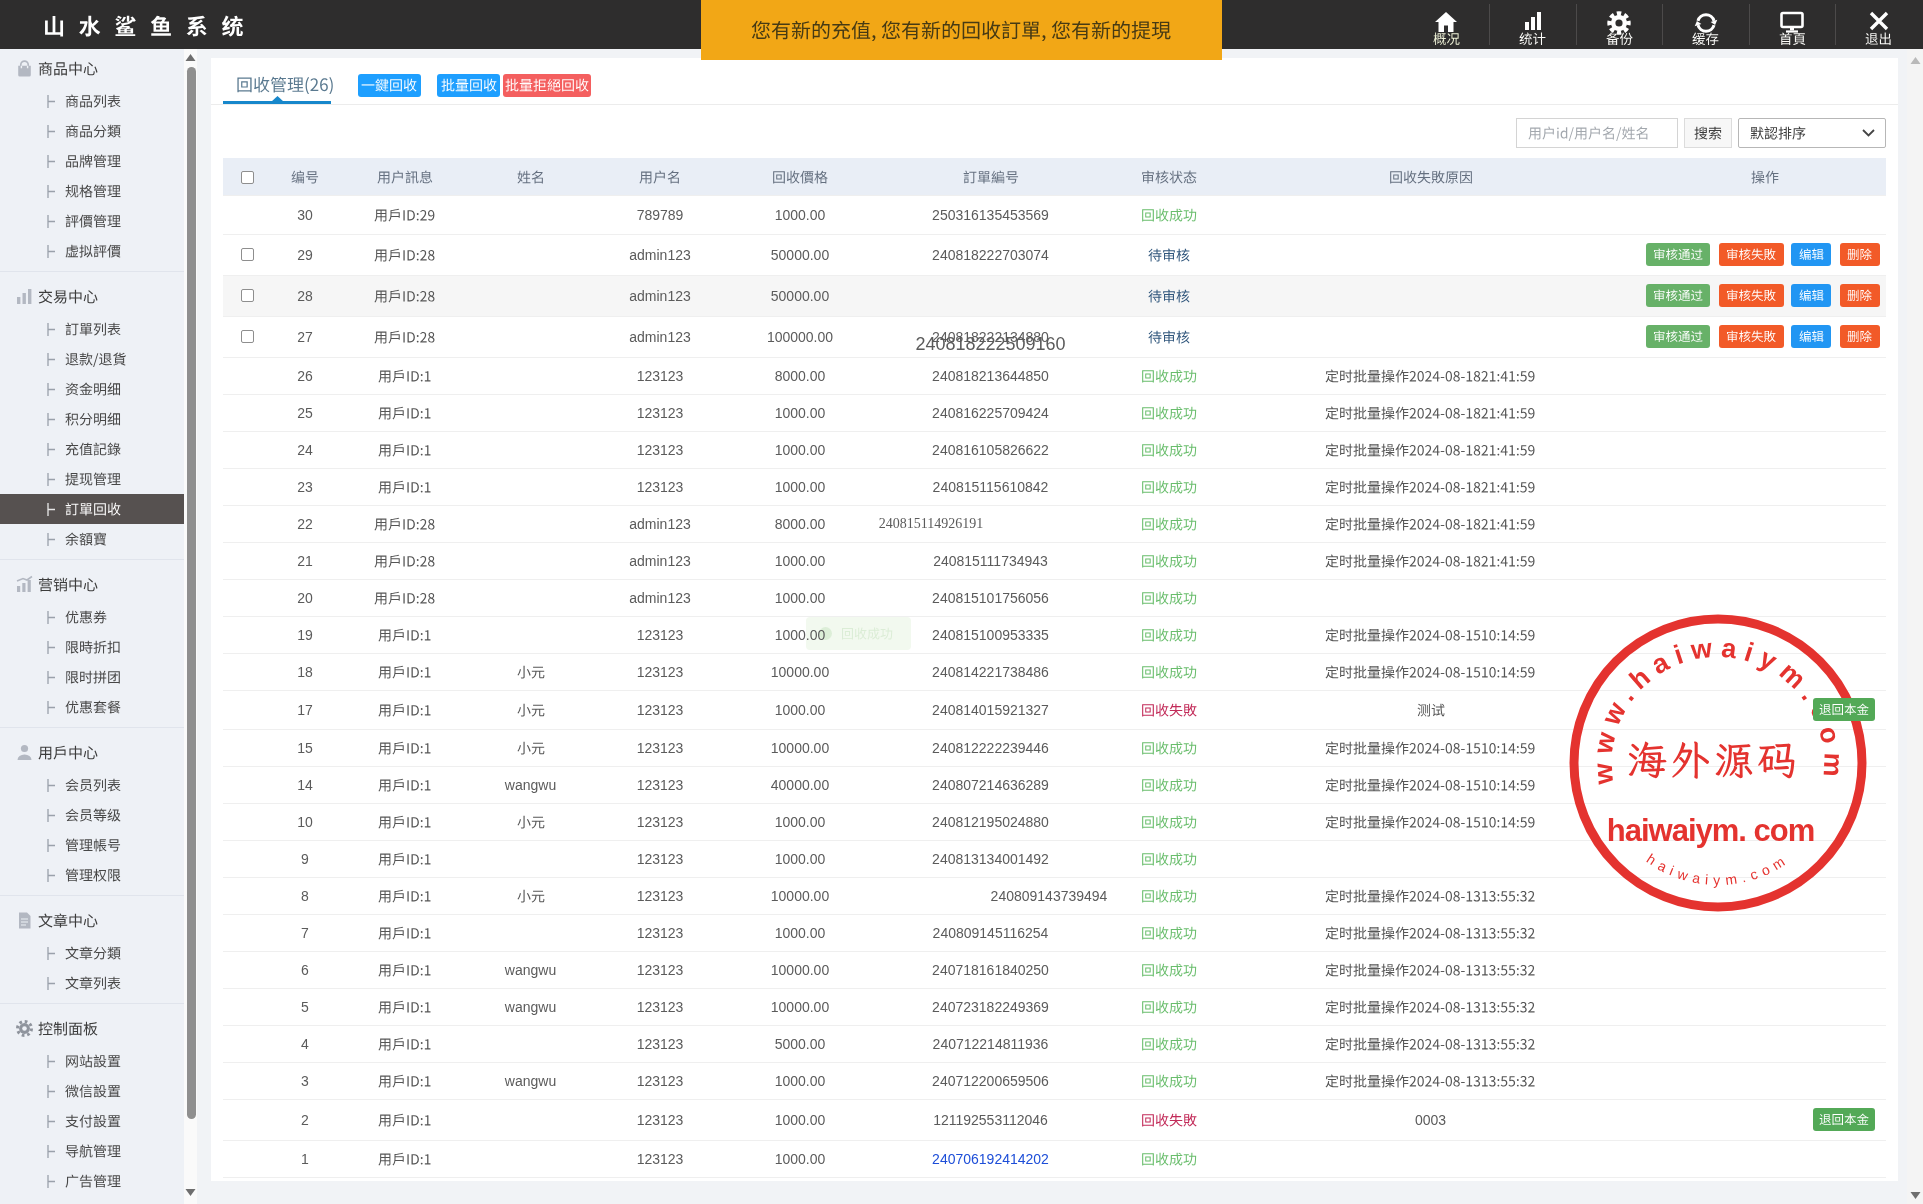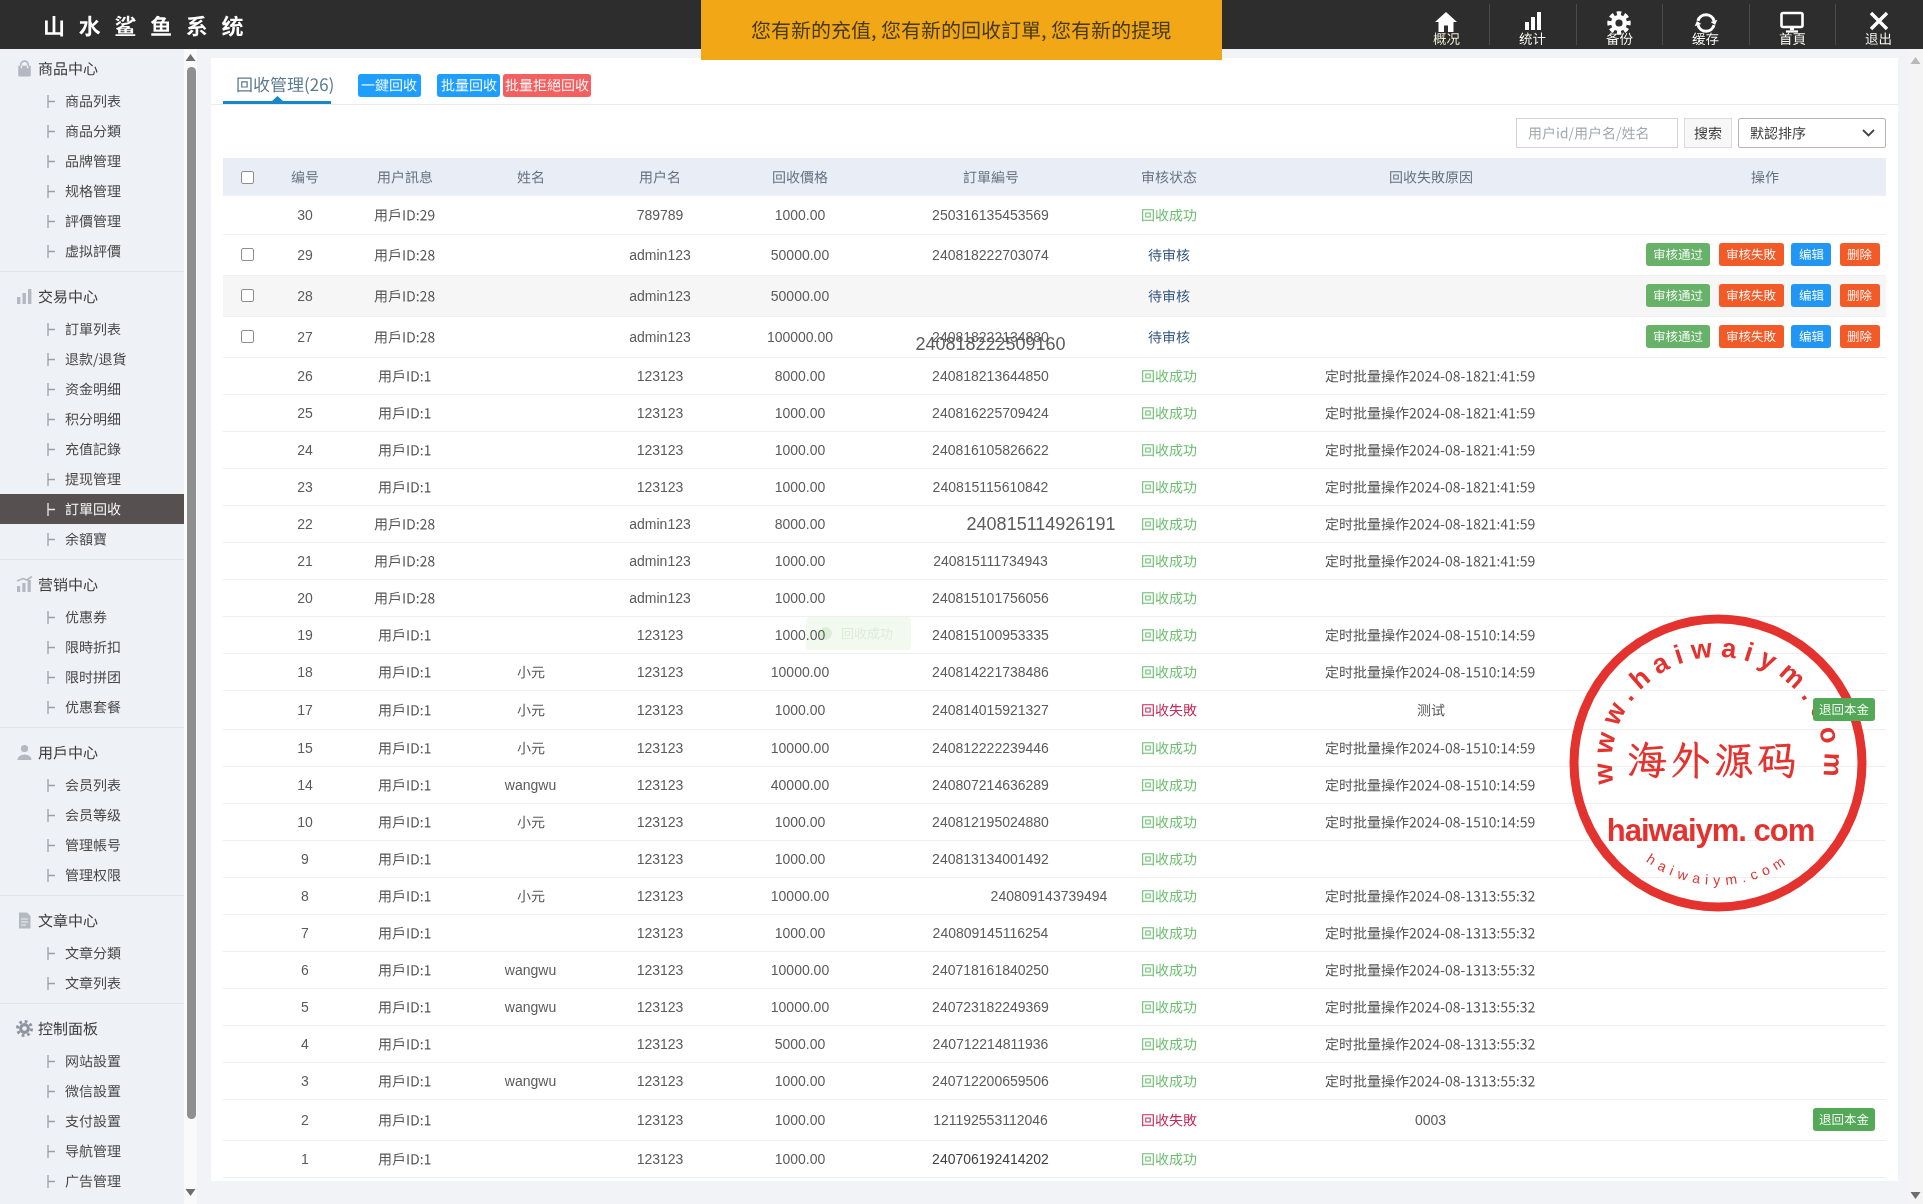--- a/index.html
+++ b/index.html
@@ -1445,21 +1445,21 @@
         <use href="#gr0049" x="2000"></use>
         <use href="#gr0044" x="2293"></use>
         <use href="#gr003A" x="2981"></use>
         <use href="#gr0032" x="3259"></use>
         <use href="#gr0038" x="3814"></use>
       </g>
     </svg>
   </div>
 <div style="position:absolute;left:660px;top:523.5px;transform:translate(-50%,-50%);font-size:14px;color:#5b5b5b;white-space:nowrap;">admin123</div>
 <div style="position:absolute;left:800px;top:523.5px;transform:translate(-50%,-50%);font-size:14px;color:#5b5b5b;white-space:nowrap;">8000.00</div>
-<div style="position:absolute;left:1041px;top:523.5px;transform:translate(-50%,-50%);font-size:18px;color:#5b5b5b;white-space:nowrap;">240815114926191</div>
+<div style="position:absolute;left:931px;top:523.5px;transform:translate(-50%,-50%);font-size:14px;color:#5b5b5b;white-space:nowrap;font-family:Liberation Serif, serif;">240815114926191</div>
 <div style="position:absolute;left:1141px;top:515.5px;line-height:0">
     <svg class="t" width="56" height="16" viewBox="0 0 56 16">
       <g transform="translate(0,13.4) scale(0.014,-0.014)" fill="#68bd6b">
         <use href="#gr56DE" x="0"></use>
         <use href="#gr6536" x="1000"></use>
         <use href="#gr6210" x="2000"></use>
         <use href="#gr529F" x="3000"></use>
       </g>
     </svg>
   </div>
@@ -2371,21 +2371,21 @@
         <use href="#gr6236" x="1000"></use>
         <use href="#gr0049" x="2000"></use>
         <use href="#gr0044" x="2293"></use>
         <use href="#gr003A" x="2981"></use>
         <use href="#gr0031" x="3259"></use>
       </g>
     </svg>
   </div>
 <div style="position:absolute;left:660px;top:1158.5px;transform:translate(-50%,-50%);font-size:14px;color:#5b5b5b;white-space:nowrap;">123123</div>
 <div style="position:absolute;left:800px;top:1158.5px;transform:translate(-50%,-50%);font-size:14px;color:#5b5b5b;white-space:nowrap;">1000.00</div>
-<div style="position:absolute;left:990.5px;top:1158.5px;transform:translate(-50%,-50%);font-size:14px;color:#404040;white-space:nowrap;">240706192414202</div>
+<div style="position:absolute;left:990.5px;top:1158.5px;transform:translate(-50%,-50%);font-size:14px;color:#1d4ed8;white-space:nowrap;">240706192414202</div>
 <div style="position:absolute;left:1141px;top:1150.5px;line-height:0">
     <svg class="t" width="56" height="16" viewBox="0 0 56 16">
       <g transform="translate(0,13.4) scale(0.014,-0.014)" fill="#68bd6b">
         <use href="#gr56DE" x="0"></use>
         <use href="#gr6536" x="1000"></use>
         <use href="#gr6210" x="2000"></use>
         <use href="#gr529F" x="3000"></use>
       </g>
     </svg>
   </div>

